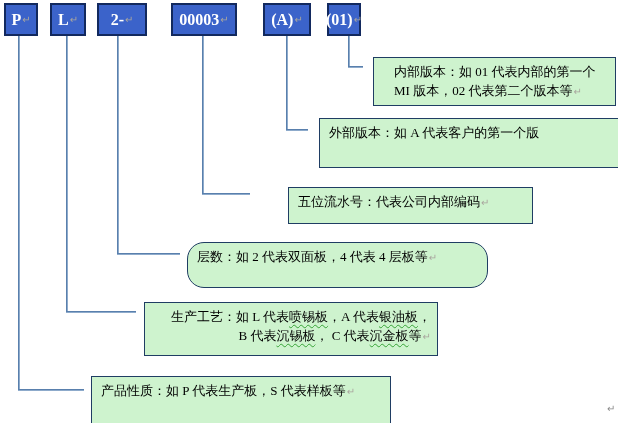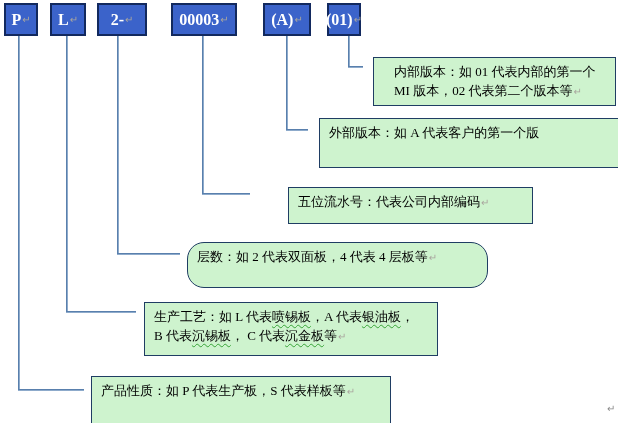--- a/index.html
+++ b/index.html
@@ -124,21 +124,21 @@
   </div>
 
   <div class="callout" style="left:258px; top:187px; width:245px; height:37px;margin-left:30px;">
     <span class="line"><span>五位流水号：代表公司内部编码</span><span class="pilcrow">↵</span></span>
   </div>
 
   <div class="callout" style="left:187px; top:242px; width:301px; height:46px;border-radius:17px;">
     <span class="line"><span>层数：如 2 代表双面板，4 代表 4 层板等</span><span class="pilcrow">↵</span></span>
   </div>
 
-  <div class="callout" style="left:144px; top:302px; width:294px; height:54px;">
+  <div class="callout" style="left:144px; top:302px; width:294px; height:54px;text-align:right;">
     <span class="line"><span>生产工艺：如 L 代表</span><span class="squiggle">喷锡板</span><span>，A 代表</span><span class="squiggle">银油板</span><span>，</span></span>
     <span class="line"><span>B 代表</span><span class="squiggle">沉锡板</span><span>， C 代表</span><span class="squiggle">沉金板</span><span>等</span><span class="pilcrow">↵</span></span>
   </div>
 
   <div class="callout" style="left:91px; top:376px; width:300px; height:52px;">
     <span class="line"><span>产品性质：如 P 代表生产板，S 代表样板等</span><span class="pilcrow">↵</span></span>
   </div>
 
   <span class="page-mark" style="left:607px; top:403px;">↵</span>
 

